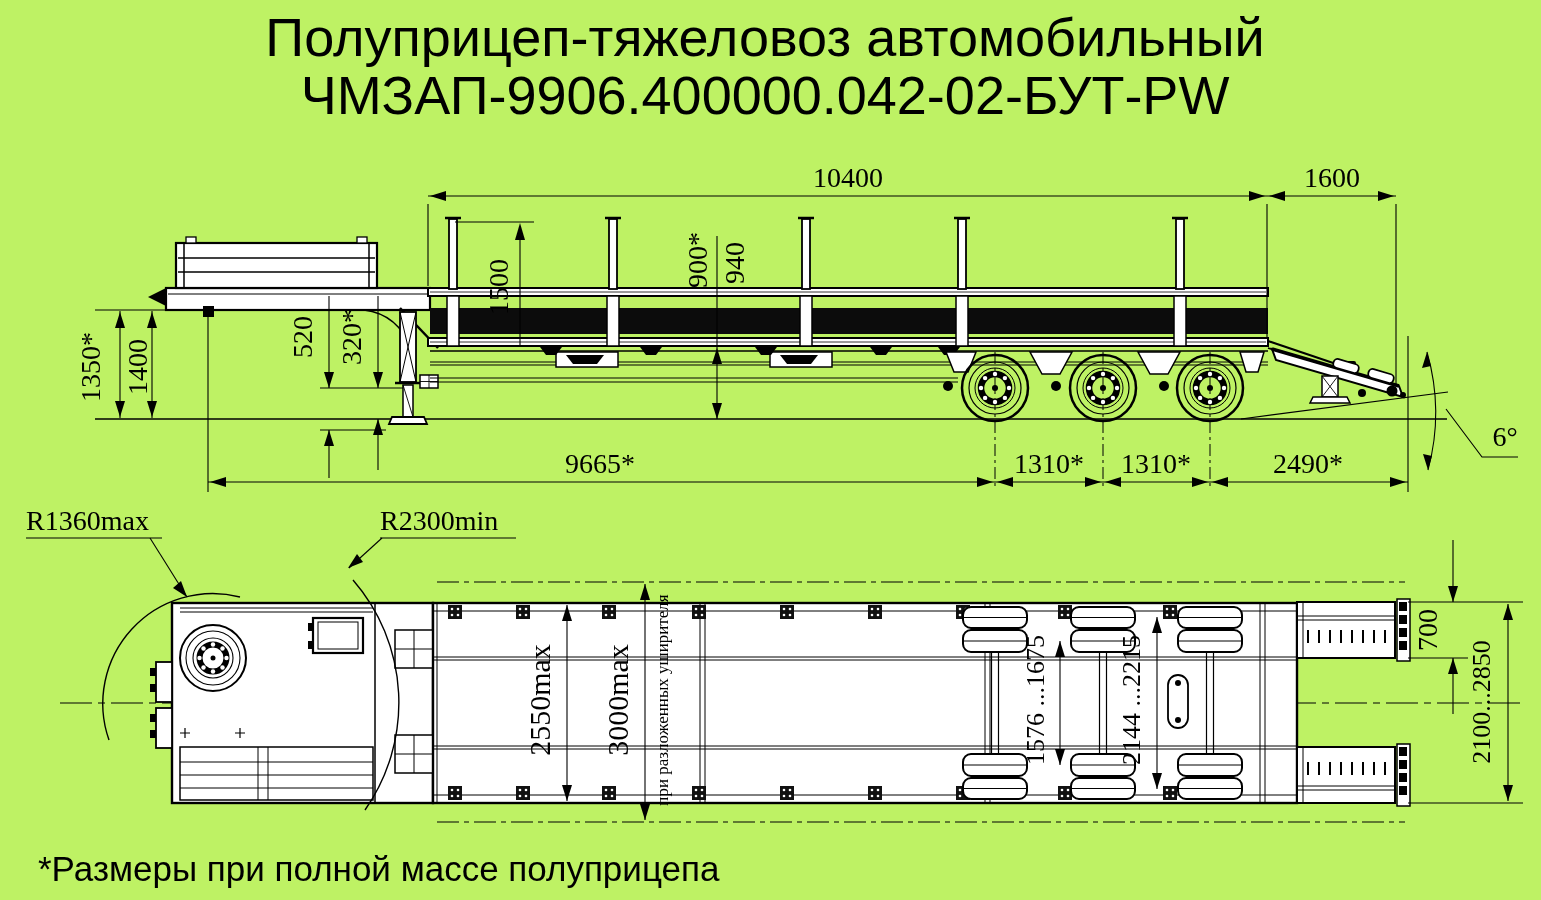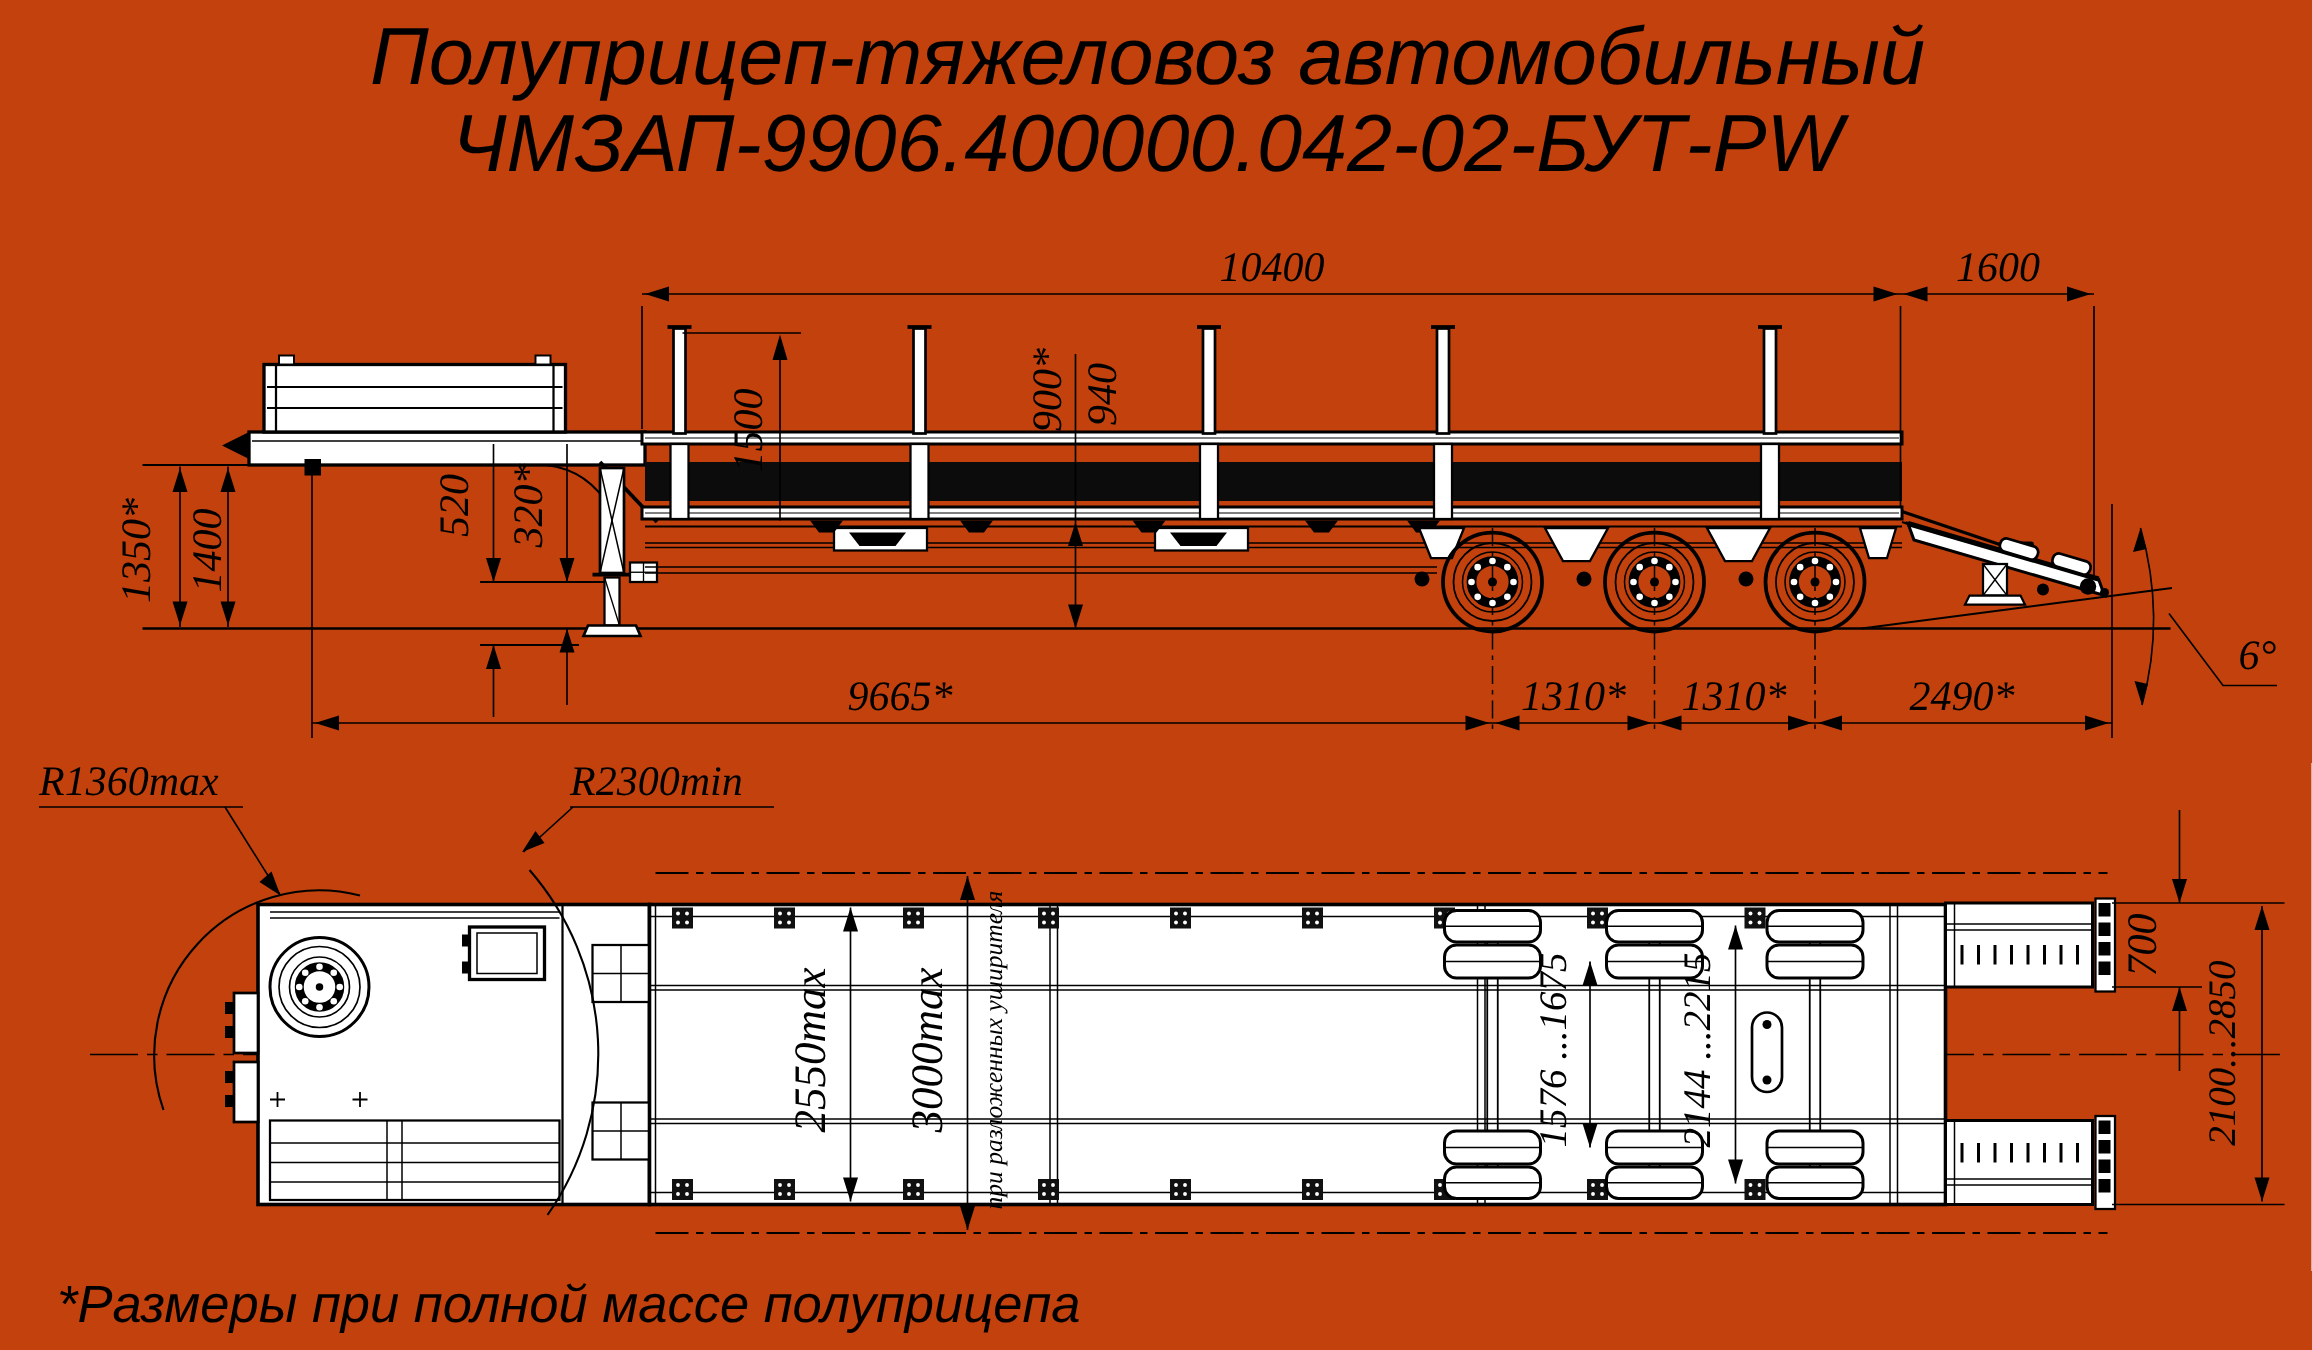--- a/index.html
+++ b/index.html
@@ -1,16 +1,16 @@
 <!DOCTYPE html>
 <html><head>
 <meta charset="utf-8">
 <style>
   html,body{margin:0;padding:0;background:#fff;}
-  .sheet{position:relative;width:1541px;height:900px;background:#c2410c;overflow:hidden;font-style:italic;}
+  .sheet{position:relative;width:1541px;height:900px;background:#bef264;overflow:hidden;}
   svg{display:block;}
   text{fill:#000;}
   .t-title{font-family:"Liberation Sans",sans-serif;font-size:54px;}
   .t-foot{font-family:"Liberation Sans",sans-serif;font-size:35px;}
   .t-dim{font-family:"Liberation Serif",serif;font-size:28px;}
   .t-dim-s{font-family:"Liberation Serif",serif;font-size:26px;}
   .t-note{font-family:"Liberation Serif",serif;font-size:17px;}
   .ln{stroke:#000;fill:none;}
   .fillb{fill:#0c0c0c;stroke:none;}
   .wh{fill:#fff;}

